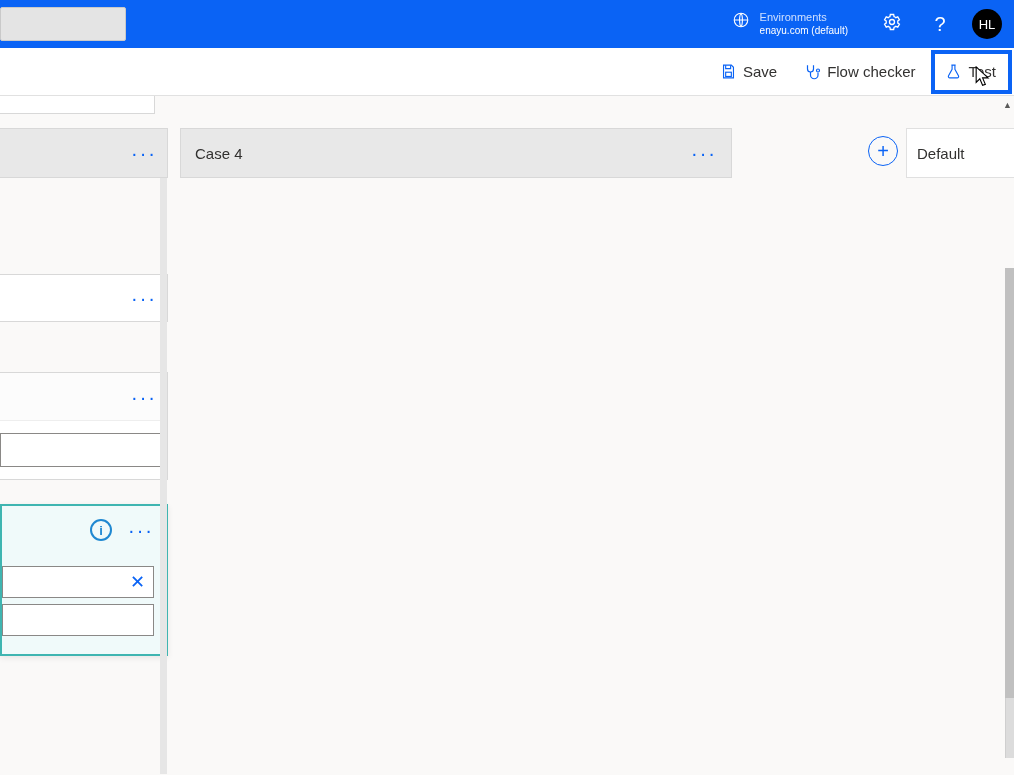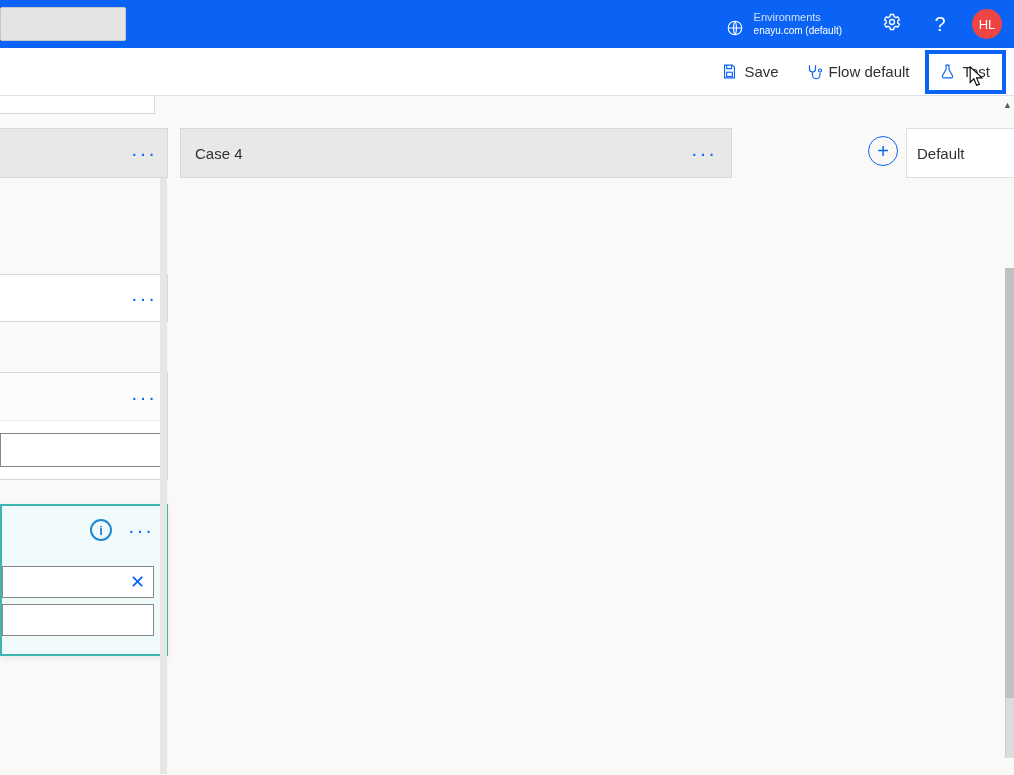--- a/index.html
+++ b/index.html
@@ -32,48 +32,48 @@
       margin-left: 0;
       border: 1px solid #c9c9c9;
     }
     .top-right {
       display: flex;
       align-items: center;
       gap: 16px;
     }
     .env-block {
       display: flex;
-      align-items: flex-end;
+      align-items: flex-start;
       gap: 10px;
-      margin-right: 18px;
+      margin-right: 12px;
     }
     .env-icon svg { display: block; }
     .env-text { display: flex; flex-direction: column; line-height: 1.2; }
     .env-text .small { font-size: 11px; color: #cfe0ff; }
     .env-text .name { font-size: 10px; color: #fff; }
     .header-icon {
       width: 32px; height: 32px; display:flex; align-items:center; justify-content:center;
       cursor: pointer;
     }
     .avatar {
       width: 30px; height: 30px; border-radius: 50%;
-      background: #ef4444; color: #fff; font-size: 13px;
+      background: #000000; color: #fff; font-size: 13px;
       display:flex; align-items:center; justify-content:center;
       font-weight: 500;
     }
 
     .toolbar {
       height: 48px;
       background: #ffffff;
       border-bottom: 1px solid #e1e1e1;
       display: flex;
       align-items: center;
       justify-content: flex-end;
       gap: 6px;
-      padding-right: 8px;
+      padding-right: 2px;
       position: relative;
     }
     .toolbar-btn {
       display: flex;
       align-items: center;
       gap: 6px;
       padding: 6px 10px;
       font-size: 15px;
       color: #323130;
       cursor: pointer;
@@ -336,21 +336,21 @@
     <span>Save</span>
   </div>
   <div class="toolbar-btn">
     <span>
       <svg width="18" height="18" viewBox="0 0 24 24" fill="none" stroke="#0a63f5" stroke-width="1.6">
         <path d="M6 3v5a4 4 0 0 0 8 0V3"></path>
           <path d="M10 12v4a5 5 0 0 0 10 0v-3"></path>
           <circle cx="20" cy="10" r="2"></circle>
       </svg>
     </span>
-    <span>Flow default</span>
+    <span>Flow checker</span>
   </div>
   <div class="toolbar-btn test-highlight">
     <span>
       <svg width="17" height="17" viewBox="0 0 24 24" fill="none" stroke="#0a63f5" stroke-width="1.6">
         <path d="M9 3h6M10 3v6l-5 9a2 2 0 0 0 1.8 3h10.4a2 2 0 0 0 1.8-3l-5-9V3"></path>
       </svg>
     </span>
     <span>Test</span>
     <span class="cursor-arrow">
       <svg width="17" height="22" viewBox="0 0 18 24">

